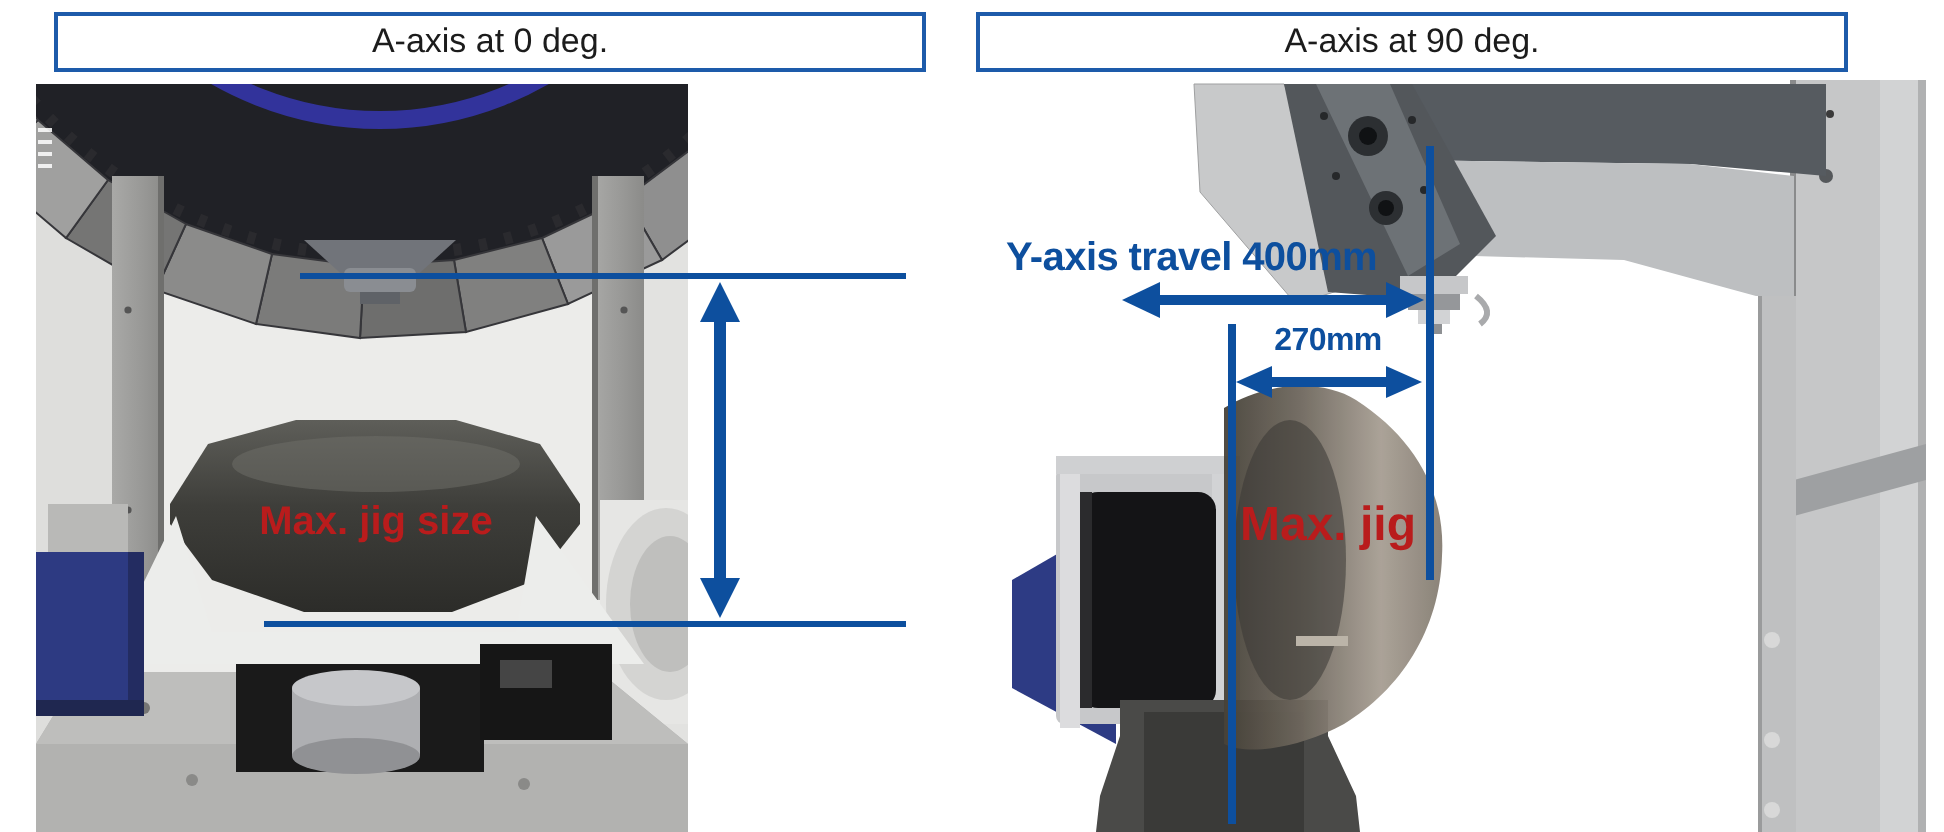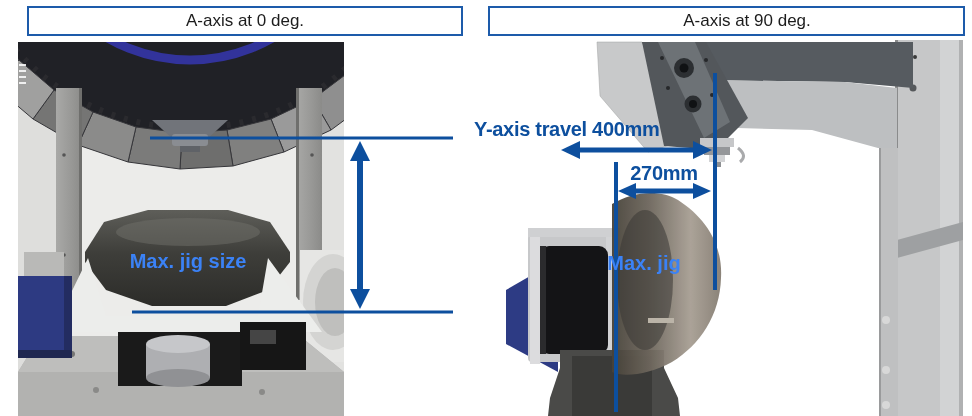--- a/index.html
+++ b/index.html
@@ -6,21 +6,21 @@
   .stage{
     position:relative;width:972px;height:416px;background:#ffffff;overflow:hidden;
     font-family:"Liberation Sans","DejaVu Sans",sans-serif;
   }
   .title-box{
     position:absolute;top:6px;height:26px;background:#ffffff;
     border:2px solid #1d5baa;display:flex;align-items:center;justify-content:center;
   }
   .title-box span{font-size:17px;color:#1c1c1c;letter-spacing:0;}
   .dim-label{position:absolute;color:#0d4f9e;font-weight:bold;white-space:nowrap;}
-  .jig-label{position:absolute;color:#3b82f6;font-weight:bold;text-align:center;white-space:nowrap;}
+  .jig-label{position:absolute;color:#b91c1c;font-weight:bold;text-align:center;white-space:nowrap;}
   svg{position:absolute;left:0;top:0;}
   .overlay{pointer-events:none;}
 </style>
 </head>
 <body>
 
 <div class="stage">
 
   <svg width="972" height="416" viewBox="0 0 972 416">
     <defs>
@@ -227,25 +227,25 @@
         <line x1="631" y1="191" x2="698" y2="191" stroke-width="5"></line>
         <polygon points="618,191 636,183 636,199" stroke="none"></polygon>
         <polygon points="711,191 693,183 693,199" stroke="none"></polygon>
       </g>
     </g>
   </svg>
 
   <div class="title-box" style="left:27px;width:432px;">
     <span>A-axis at 0 deg.</span>
   </div>
-  <div class="title-box" style="left:488px;width:432px;padding-left:41px;">
+  <div class="title-box" style="left:488px;width:432px;">
     <span>A-axis at 90 deg.</span>
   </div>
 
   <div class="jig-label" style="left:100px;top:250px;width:176px;font-size:20px;">Max. jig size</div>
 
-  <div class="dim-label" style="left:474px;top:118px;font-size:20px;letter-spacing:-0.3px;">Y-axis travel 400mm</div>
-  <div class="dim-label" style="left:614px;top:162px;width:100px;text-align:center;font-size:20px;letter-spacing:-0.3px;">270mm</div>
-  <div class="jig-label" style="left:584px;top:250px;width:120px;font-size:20px;line-height:26px;text-align:center;">
+  <div class="dim-label" style="left:503px;top:118px;font-size:20px;letter-spacing:-0.3px;">Y-axis travel 400mm</div>
+  <div class="dim-label" style="left:614px;top:162px;width:100px;text-align:center;font-size:16px;letter-spacing:-0.3px;">270mm</div>
+  <div class="jig-label" style="left:604px;top:250px;width:120px;font-size:24px;line-height:26px;text-align:center;">
     <span style="display:block;">Max. jig</span>
   </div>
 
 </div>
 
 </body></html>

